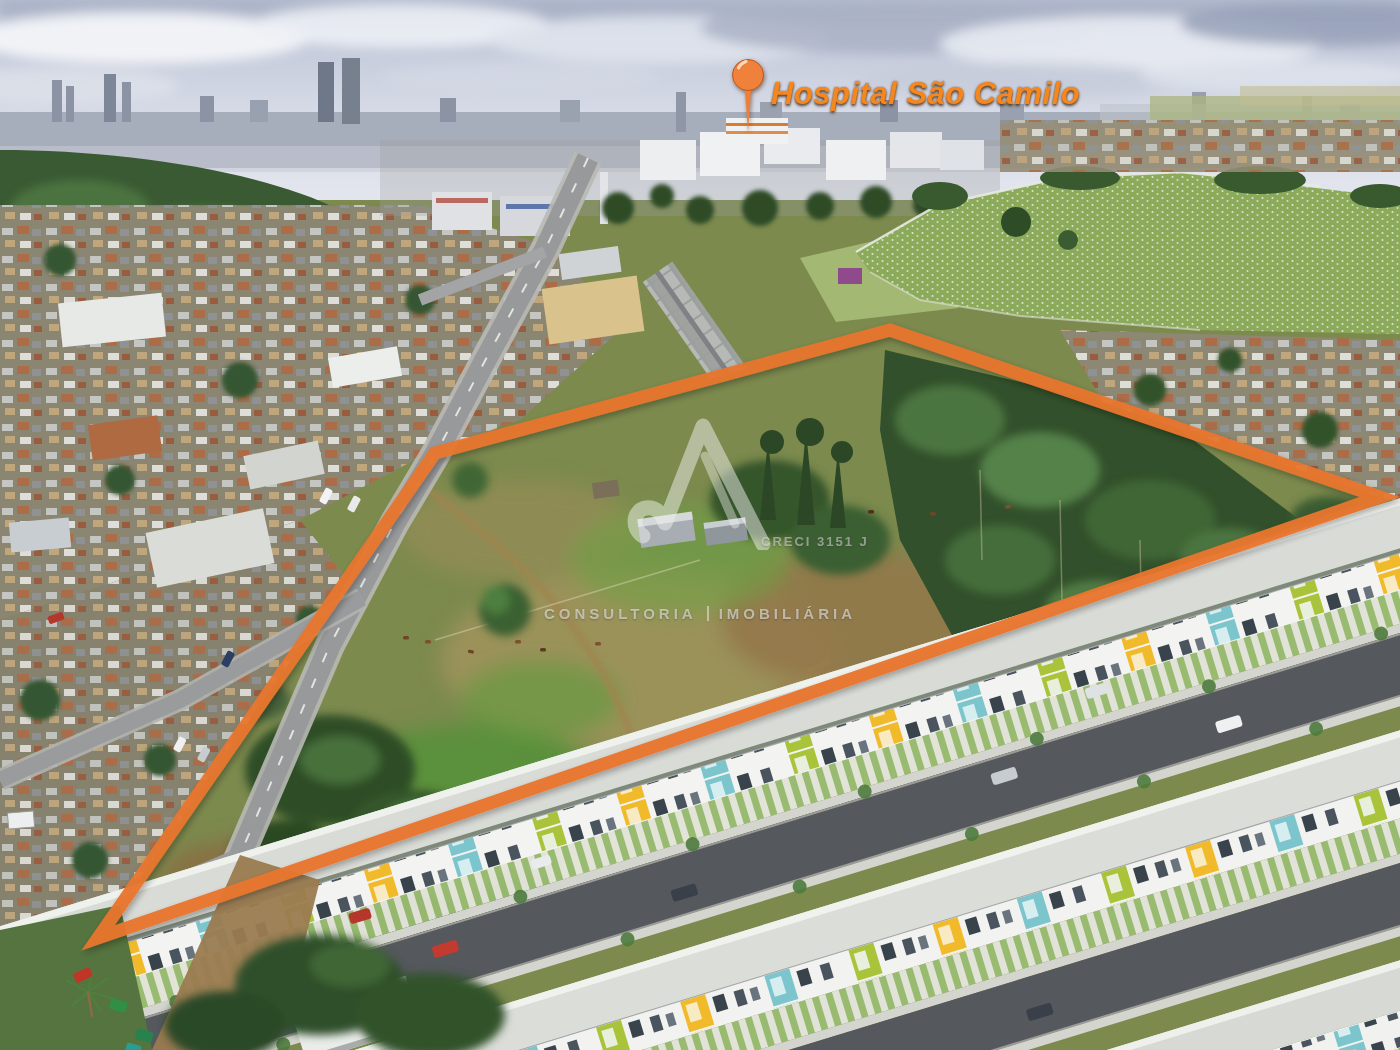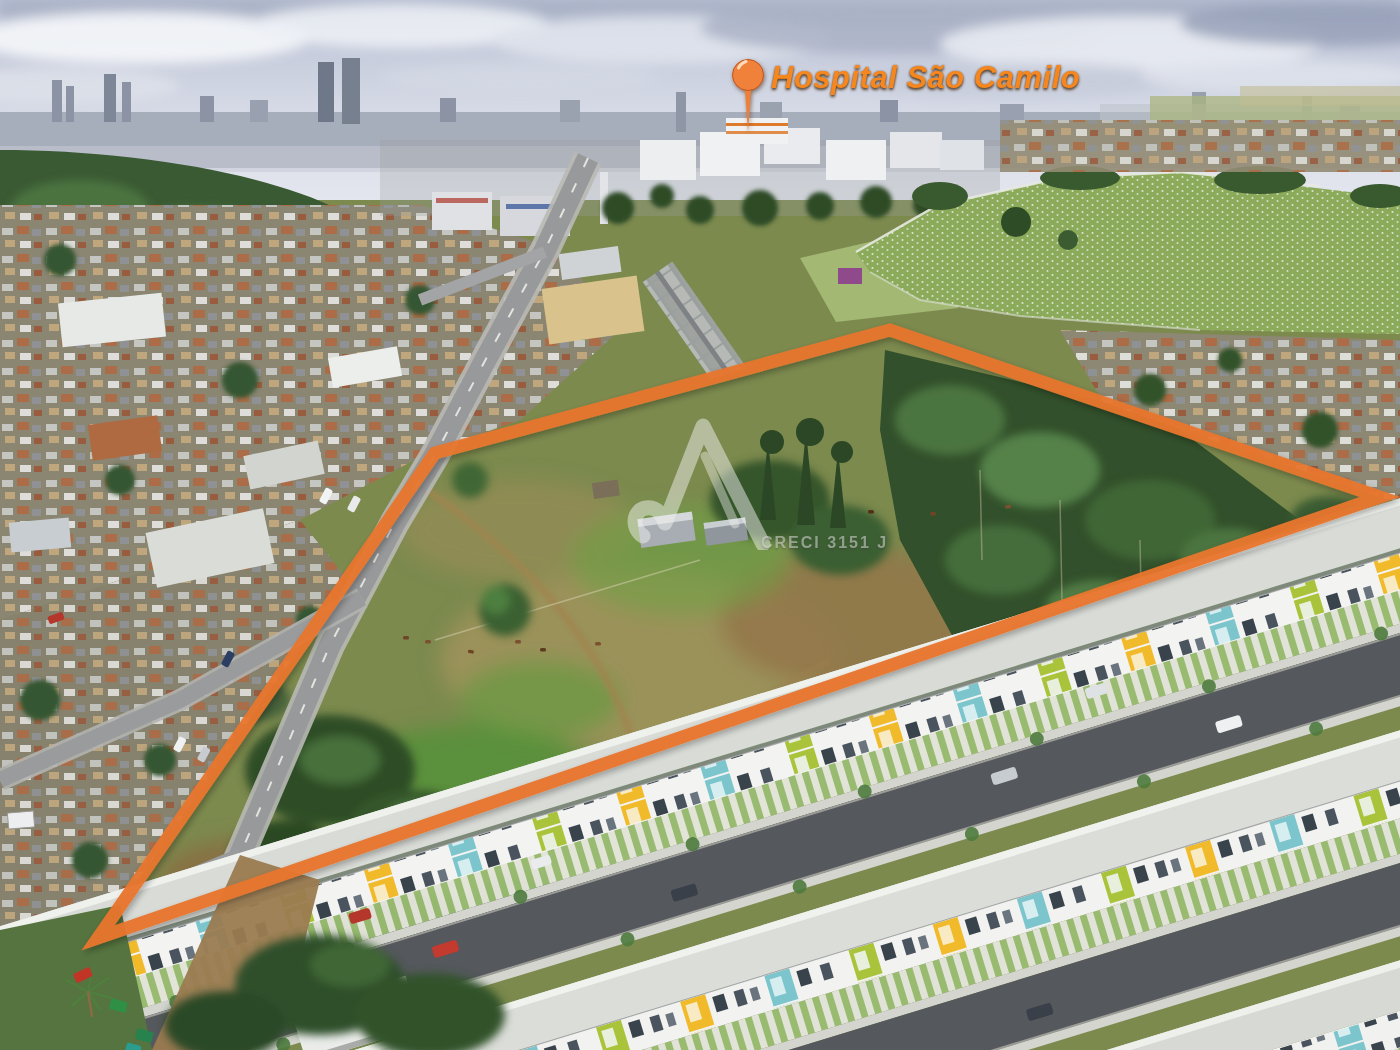--- a/index.html
+++ b/index.html
@@ -7,28 +7,28 @@
          background:#7c8a4e;font-family:"Liberation Sans",sans-serif;}
   .scene{position:absolute;inset:0;width:100%;height:100%;display:block;}
 
   
   .boundary{fill:none;stroke:#e8762e;stroke-width:13;stroke-linejoin:miter;
             stroke-miterlimit:4;opacity:.96;filter:url(#fshadow);}
 
   
   .callout{position:absolute;left:731px;top:52px;display:flex;align-items:flex-start;gap:6px;z-index:30;}
   .pin{display:block;filter:drop-shadow(1px 2px 2px rgba(60,30,5,.55));}
-  .callout-label{margin-top:8px;font-size:31px;font-weight:bold;font-style:italic;
+  .callout-label{margin-top:24px;font-size:31px;font-weight:bold;font-style:italic;
                  letter-spacing:.5px;color:#f6871f;white-space:nowrap;
                  text-shadow:0 2px 3px rgba(61,34,8,.85),0 0 2px rgba(122,62,12,.55);}
 
   
   .watermark{position:absolute;left:505px;top:412px;width:390px;height:230px;z-index:20;pointer-events:none;}
   .wm-logo{position:absolute;left:118px;top:0;}
-  .wm-creci{position:absolute;left:256px;top:122px;font-size:16px;font-weight:bold;
+  .wm-creci{position:absolute;left:256px;top:122px;font-size:13px;font-weight:bold;
             letter-spacing:2px;color:rgba(236,236,233,.5);white-space:nowrap;
             text-shadow:0 1px 2px rgba(50,50,50,.35);}
   .wm-title{position:absolute;left:0;top:141px;width:100%;text-align:center;
             font-size:43px;font-weight:bold;letter-spacing:4px;color:rgba(236,236,234,.68);
             text-shadow:0 2px 3px rgba(45,45,45,.4);white-space:nowrap;}
   .wm-sub{position:absolute;left:0;top:193px;width:100%;display:flex;justify-content:center;
           align-items:center;gap:10px;font-size:15px;font-weight:bold;letter-spacing:4px;
           color:rgba(233,233,231,.62);text-shadow:0 1px 2px rgba(45,45,45,.35);white-space:nowrap;}
   .wm-divider{display:inline-block;width:2px;height:15px;background:rgba(233,233,231,.55);}
 </style>
@@ -459,15 +459,20 @@
 </div>
 
 <div class="watermark">
   <svg class="wm-logo" width="150" height="138" viewBox="0 0 150 138">
     <g fill="none" stroke="rgba(240,240,238,0.5)" stroke-linecap="round" stroke-linejoin="round">
       <path d="M20,124 C8,116 10,98 23,96 C34,94 40,104 42,111 L80,14 L140,132" stroke-width="15"></path>
       <path d="M82,44 L112,112" stroke-width="9" opacity=".85"></path>
     </g>
   </svg>
   <div class="wm-creci">CRECI 3151 J</div>
+  <div class="wm-sub">
+    <span>CONSULTORIA</span>
+    <span class="wm-divider"></span>
+    <span>IMOBILIÁRIA</span>
+  </div>
 </div>
 
 </div>
 
 </body></html>

